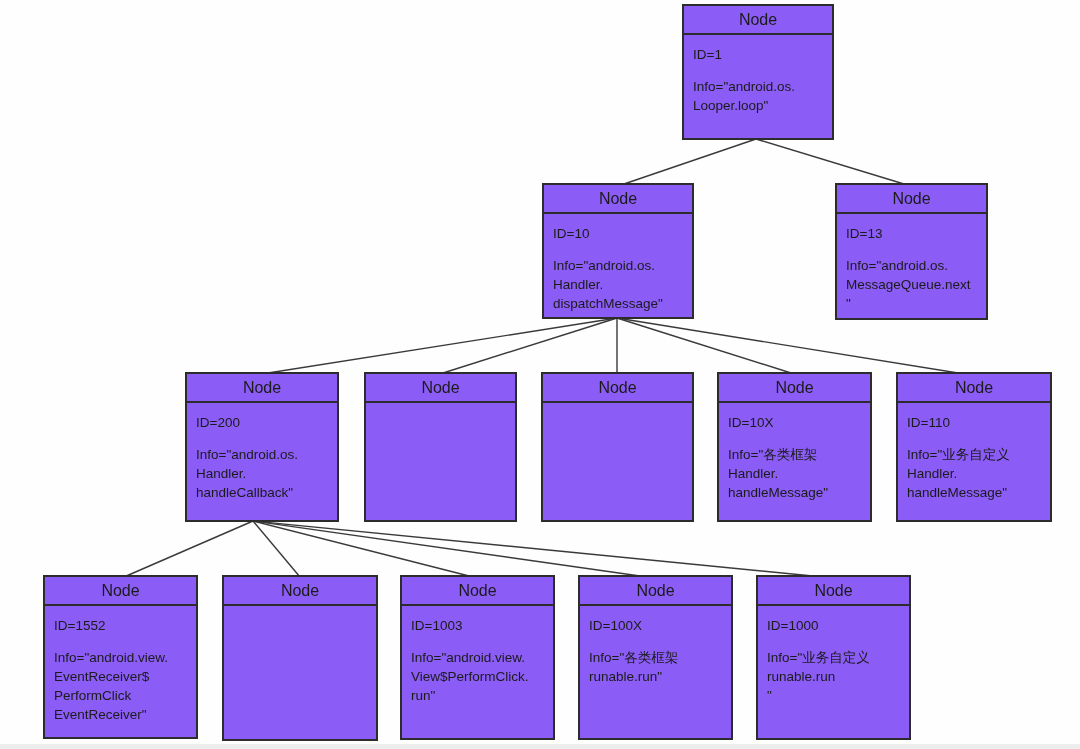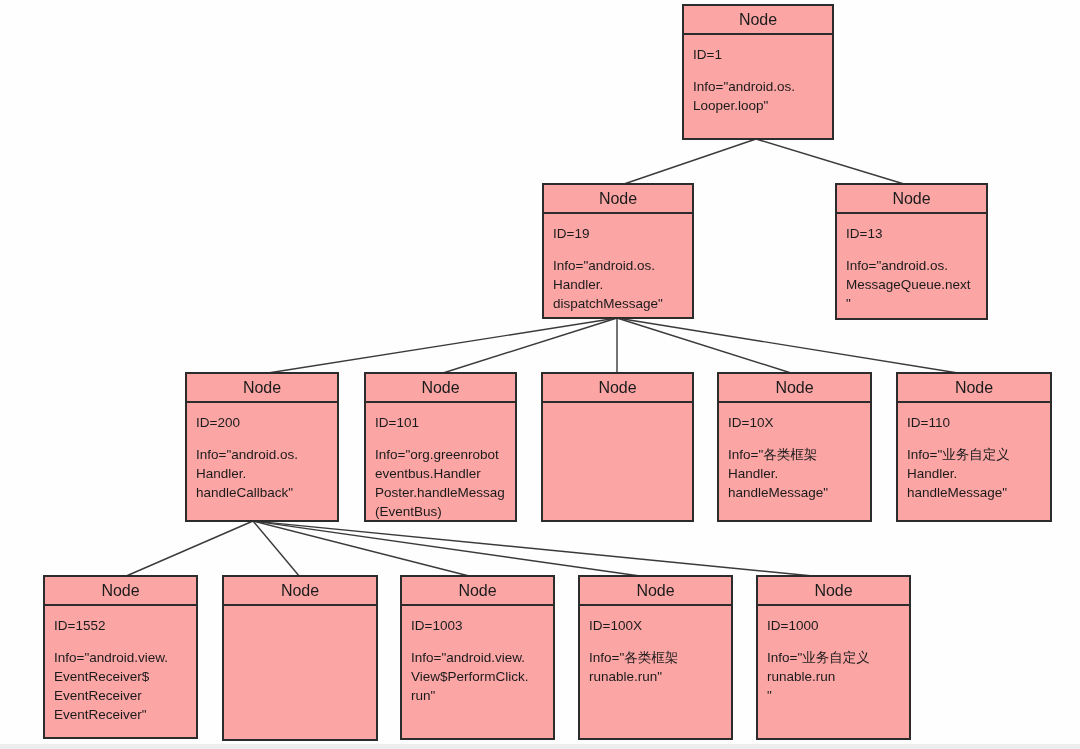--- a/index.html
+++ b/index.html
@@ -21,21 +21,21 @@
     top: 0;
     width: 1080px;
     height: 749px;
   }
   svg.edges line {
     stroke: #3a3a3a;
     stroke-width: 1.4;
   }
   .node {
     position: absolute;
-    background: #fca5a5;
+    background: #8b5cf6;
     border: 2px solid #2c2c2c;
     box-sizing: border-box;
     color: #1b1b1b;
   }
   .node-title {
     height: 27px;
     line-height: 27px;
     text-align: center;
     font-size: 16px;
     border-bottom: 2px solid #2c2c2c;
@@ -106,21 +106,21 @@
       <div class="node-info">
           <div class="info-line">Info="android.os.</div>
           <div class="info-line">Looper.loop"</div>
         </div>
     </div>
   </div>
 
   <div class="node" id="n10">
     <div class="node-title">Node</div>
     <div class="node-body">
-      <div class="node-id">ID=19</div>
+      <div class="node-id">ID=10</div>
       <div class="node-info">
           <div class="info-line">Info="android.os.</div>
           <div class="info-line">Handler.</div>
           <div class="info-line">dispatchMessage"</div>
         </div>
     </div>
   </div>
 
   <div class="node" id="n11">
     <div class="node-title">Node</div>
@@ -141,29 +141,20 @@
       <div class="node-info">
           <div class="info-line">Info="android.os.</div>
           <div class="info-line">Handler.</div>
           <div class="info-line">handleCallback"</div>
         </div>
     </div>
   </div>
 
   <div class="node" id="n101">
     <div class="node-title">Node</div>
-    <div class="node-body">
-      <div class="node-id">ID=101</div>
-      <div class="node-info">
-          <div class="info-line">Info="org.greenrobot</div>
-          <div class="info-line">eventbus.Handler</div>
-          <div class="info-line">Poster.handleMessag</div>
-          <div class="info-line">(EventBus)</div>
-        </div>
-    </div>
   </div>
 
   <div class="node" id="n102">
     <div class="node-title">Node</div>
   </div>
 
   <div class="node" id="n10x">
     <div class="node-title">Node</div>
     <div class="node-body">
       <div class="node-id">ID=10X</div>
@@ -187,21 +178,21 @@
     </div>
   </div>
 
   <div class="node" id="n1001">
     <div class="node-title">Node</div>
     <div class="node-body">
       <div class="node-id">ID=1552</div>
       <div class="node-info">
           <div class="info-line">Info="android.view.</div>
           <div class="info-line">EventReceiver$</div>
-          <div class="info-line">EventReceiver</div>
+          <div class="info-line">PerformClick</div>
           <div class="info-line">EventReceiver"</div>
         </div>
     </div>
   </div>
 
   <div class="node" id="n1002">
     <div class="node-title">Node</div>
   </div>
 
   <div class="node" id="n1003">

